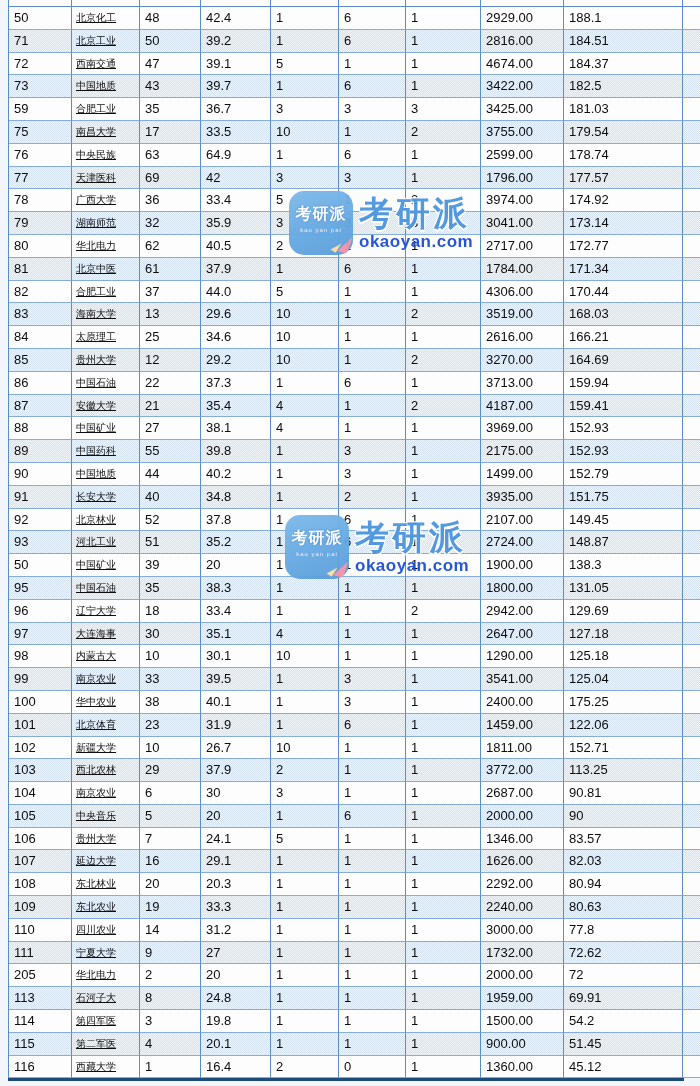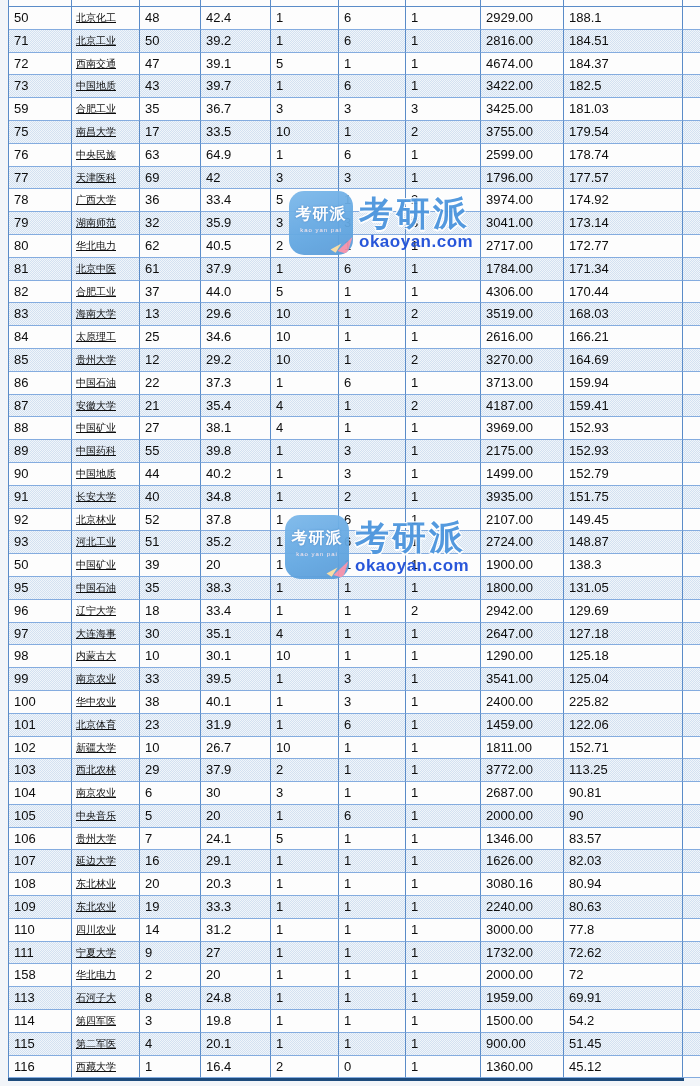--- a/index.html
+++ b/index.html
@@ -113,33 +113,33 @@
     <div style="display: contents;"><div class="cell c0">90</div><div class="cell c1 name">中国地质</div><div class="cell c2">44</div><div class="cell c3">40.2</div><div class="cell c4">1</div><div class="cell c5">3</div><div class="cell c6">1</div><div class="cell c7">1499.00</div><div class="cell c8">152.79</div><div class="cell c9"></div></div>
     <div style="display: contents;"><div class="cell c0 stripe">91</div><div class="cell c1 stripe name">长安大学</div><div class="cell c2 stripe">40</div><div class="cell c3 stripe">34.8</div><div class="cell c4 stripe">1</div><div class="cell c5 stripe">2</div><div class="cell c6 stripe">1</div><div class="cell c7 stripe">3935.00</div><div class="cell c8 stripe">151.75</div><div class="cell c9 stripe"></div></div>
     <div style="display: contents;"><div class="cell c0">92</div><div class="cell c1 name">北京林业</div><div class="cell c2">52</div><div class="cell c3">37.8</div><div class="cell c4">1</div><div class="cell c5">6</div><div class="cell c6">1</div><div class="cell c7">2107.00</div><div class="cell c8">149.45</div><div class="cell c9"></div></div>
     <div style="display: contents;"><div class="cell c0 stripe">93</div><div class="cell c1 stripe name">河北工业</div><div class="cell c2 stripe">51</div><div class="cell c3 stripe">35.2</div><div class="cell c4 stripe">1</div><div class="cell c5 stripe">6</div><div class="cell c6 stripe">1</div><div class="cell c7 stripe">2724.00</div><div class="cell c8 stripe">148.87</div><div class="cell c9 stripe"></div></div>
     <div style="display: contents;"><div class="cell c0">50</div><div class="cell c1 name">中国矿业</div><div class="cell c2">39</div><div class="cell c3">20</div><div class="cell c4">1</div><div class="cell c5">1</div><div class="cell c6">1</div><div class="cell c7">1900.00</div><div class="cell c8">138.3</div><div class="cell c9"></div></div>
     <div style="display: contents;"><div class="cell c0 stripe">95</div><div class="cell c1 stripe name">中国石油</div><div class="cell c2 stripe">35</div><div class="cell c3 stripe">38.3</div><div class="cell c4 stripe">1</div><div class="cell c5 stripe">1</div><div class="cell c6 stripe">1</div><div class="cell c7 stripe">1800.00</div><div class="cell c8 stripe">131.05</div><div class="cell c9 stripe"></div></div>
     <div style="display: contents;"><div class="cell c0">96</div><div class="cell c1 name">辽宁大学</div><div class="cell c2">18</div><div class="cell c3">33.4</div><div class="cell c4">1</div><div class="cell c5">1</div><div class="cell c6">2</div><div class="cell c7">2942.00</div><div class="cell c8">129.69</div><div class="cell c9"></div></div>
     <div style="display: contents;"><div class="cell c0 stripe">97</div><div class="cell c1 stripe name">大连海事</div><div class="cell c2 stripe">30</div><div class="cell c3 stripe">35.1</div><div class="cell c4 stripe">4</div><div class="cell c5 stripe">1</div><div class="cell c6 stripe">1</div><div class="cell c7 stripe">2647.00</div><div class="cell c8 stripe">127.18</div><div class="cell c9 stripe"></div></div>
     <div style="display: contents;"><div class="cell c0">98</div><div class="cell c1 name">内蒙古大</div><div class="cell c2">10</div><div class="cell c3">30.1</div><div class="cell c4">10</div><div class="cell c5">1</div><div class="cell c6">1</div><div class="cell c7">1290.00</div><div class="cell c8">125.18</div><div class="cell c9"></div></div>
     <div style="display: contents;"><div class="cell c0 stripe">99</div><div class="cell c1 stripe name">南京农业</div><div class="cell c2 stripe">33</div><div class="cell c3 stripe">39.5</div><div class="cell c4 stripe">1</div><div class="cell c5 stripe">3</div><div class="cell c6 stripe">1</div><div class="cell c7 stripe">3541.00</div><div class="cell c8 stripe">125.04</div><div class="cell c9 stripe"></div></div>
-    <div style="display: contents;"><div class="cell c0">100</div><div class="cell c1 name">华中农业</div><div class="cell c2">38</div><div class="cell c3">40.1</div><div class="cell c4">1</div><div class="cell c5">3</div><div class="cell c6">1</div><div class="cell c7">2400.00</div><div class="cell c8">225.82</div><div class="cell c9"></div></div>
+    <div style="display: contents;"><div class="cell c0">100</div><div class="cell c1 name">华中农业</div><div class="cell c2">38</div><div class="cell c3">40.1</div><div class="cell c4">1</div><div class="cell c5">3</div><div class="cell c6">1</div><div class="cell c7">2400.00</div><div class="cell c8">175.25</div><div class="cell c9"></div></div>
     <div style="display: contents;"><div class="cell c0 stripe">101</div><div class="cell c1 stripe name">北京体育</div><div class="cell c2 stripe">23</div><div class="cell c3 stripe">31.9</div><div class="cell c4 stripe">1</div><div class="cell c5 stripe">6</div><div class="cell c6 stripe">1</div><div class="cell c7 stripe">1459.00</div><div class="cell c8 stripe">122.06</div><div class="cell c9 stripe"></div></div>
     <div style="display: contents;"><div class="cell c0">102</div><div class="cell c1 name">新疆大学</div><div class="cell c2">10</div><div class="cell c3">26.7</div><div class="cell c4">10</div><div class="cell c5">1</div><div class="cell c6">1</div><div class="cell c7">1811.00</div><div class="cell c8">152.71</div><div class="cell c9"></div></div>
     <div style="display: contents;"><div class="cell c0 stripe">103</div><div class="cell c1 stripe name">西北农林</div><div class="cell c2 stripe">29</div><div class="cell c3 stripe">37.9</div><div class="cell c4 stripe">2</div><div class="cell c5 stripe">1</div><div class="cell c6 stripe">1</div><div class="cell c7 stripe">3772.00</div><div class="cell c8 stripe">113.25</div><div class="cell c9 stripe"></div></div>
     <div style="display: contents;"><div class="cell c0">104</div><div class="cell c1 name">南京农业</div><div class="cell c2">6</div><div class="cell c3">30</div><div class="cell c4">3</div><div class="cell c5">1</div><div class="cell c6">1</div><div class="cell c7">2687.00</div><div class="cell c8">90.81</div><div class="cell c9"></div></div>
     <div style="display: contents;"><div class="cell c0 stripe">105</div><div class="cell c1 stripe name">中央音乐</div><div class="cell c2 stripe">5</div><div class="cell c3 stripe">20</div><div class="cell c4 stripe">1</div><div class="cell c5 stripe">6</div><div class="cell c6 stripe">1</div><div class="cell c7 stripe">2000.00</div><div class="cell c8 stripe">90</div><div class="cell c9 stripe"></div></div>
     <div style="display: contents;"><div class="cell c0">106</div><div class="cell c1 name">贵州大学</div><div class="cell c2">7</div><div class="cell c3">24.1</div><div class="cell c4">5</div><div class="cell c5">1</div><div class="cell c6">1</div><div class="cell c7">1346.00</div><div class="cell c8">83.57</div><div class="cell c9"></div></div>
     <div style="display: contents;"><div class="cell c0 stripe">107</div><div class="cell c1 stripe name">延边大学</div><div class="cell c2 stripe">16</div><div class="cell c3 stripe">29.1</div><div class="cell c4 stripe">1</div><div class="cell c5 stripe">1</div><div class="cell c6 stripe">1</div><div class="cell c7 stripe">1626.00</div><div class="cell c8 stripe">82.03</div><div class="cell c9 stripe"></div></div>
-    <div style="display: contents;"><div class="cell c0">108</div><div class="cell c1 name">东北林业</div><div class="cell c2">20</div><div class="cell c3">20.3</div><div class="cell c4">1</div><div class="cell c5">1</div><div class="cell c6">1</div><div class="cell c7">3080.16</div><div class="cell c8">80.94</div><div class="cell c9"></div></div>
+    <div style="display: contents;"><div class="cell c0">108</div><div class="cell c1 name">东北林业</div><div class="cell c2">20</div><div class="cell c3">20.3</div><div class="cell c4">1</div><div class="cell c5">1</div><div class="cell c6">1</div><div class="cell c7">2292.00</div><div class="cell c8">80.94</div><div class="cell c9"></div></div>
     <div style="display: contents;"><div class="cell c0 stripe">109</div><div class="cell c1 stripe name">东北农业</div><div class="cell c2 stripe">19</div><div class="cell c3 stripe">33.3</div><div class="cell c4 stripe">1</div><div class="cell c5 stripe">1</div><div class="cell c6 stripe">1</div><div class="cell c7 stripe">2240.00</div><div class="cell c8 stripe">80.63</div><div class="cell c9 stripe"></div></div>
     <div style="display: contents;"><div class="cell c0">110</div><div class="cell c1 name">四川农业</div><div class="cell c2">14</div><div class="cell c3">31.2</div><div class="cell c4">1</div><div class="cell c5">1</div><div class="cell c6">1</div><div class="cell c7">3000.00</div><div class="cell c8">77.8</div><div class="cell c9"></div></div>
     <div style="display: contents;"><div class="cell c0 stripe">111</div><div class="cell c1 stripe name">宁夏大学</div><div class="cell c2 stripe">9</div><div class="cell c3 stripe">27</div><div class="cell c4 stripe">1</div><div class="cell c5 stripe">1</div><div class="cell c6 stripe">1</div><div class="cell c7 stripe">1732.00</div><div class="cell c8 stripe">72.62</div><div class="cell c9 stripe"></div></div>
-    <div style="display: contents;"><div class="cell c0">158</div><div class="cell c1 name">华北电力</div><div class="cell c2">2</div><div class="cell c3">20</div><div class="cell c4">1</div><div class="cell c5">1</div><div class="cell c6">1</div><div class="cell c7">2000.00</div><div class="cell c8">72</div><div class="cell c9"></div></div>
+    <div style="display: contents;"><div class="cell c0">205</div><div class="cell c1 name">华北电力</div><div class="cell c2">2</div><div class="cell c3">20</div><div class="cell c4">1</div><div class="cell c5">1</div><div class="cell c6">1</div><div class="cell c7">2000.00</div><div class="cell c8">72</div><div class="cell c9"></div></div>
     <div style="display: contents;"><div class="cell c0 stripe">113</div><div class="cell c1 stripe name">石河子大</div><div class="cell c2 stripe">8</div><div class="cell c3 stripe">24.8</div><div class="cell c4 stripe">1</div><div class="cell c5 stripe">1</div><div class="cell c6 stripe">1</div><div class="cell c7 stripe">1959.00</div><div class="cell c8 stripe">69.91</div><div class="cell c9 stripe"></div></div>
     <div style="display: contents;"><div class="cell c0">114</div><div class="cell c1 name">第四军医</div><div class="cell c2">3</div><div class="cell c3">19.8</div><div class="cell c4">1</div><div class="cell c5">1</div><div class="cell c6">1</div><div class="cell c7">1500.00</div><div class="cell c8">54.2</div><div class="cell c9"></div></div>
     <div style="display: contents;"><div class="cell c0 stripe">115</div><div class="cell c1 stripe name">第二军医</div><div class="cell c2 stripe">4</div><div class="cell c3 stripe">20.1</div><div class="cell c4 stripe">1</div><div class="cell c5 stripe">1</div><div class="cell c6 stripe">1</div><div class="cell c7 stripe">900.00</div><div class="cell c8 stripe">51.45</div><div class="cell c9 stripe"></div></div>
     <div style="display: contents;"><div class="cell c0">116</div><div class="cell c1 name">西藏大学</div><div class="cell c2">1</div><div class="cell c3">16.4</div><div class="cell c4">2</div><div class="cell c5">0</div><div class="cell c6">1</div><div class="cell c7">1360.00</div><div class="cell c8">45.12</div><div class="cell c9"></div></div>
   </div>
 
 <div id="bottom-border"></div>
 
 <div class="watermark" id="wm1">
   <div class="wm-icon">

